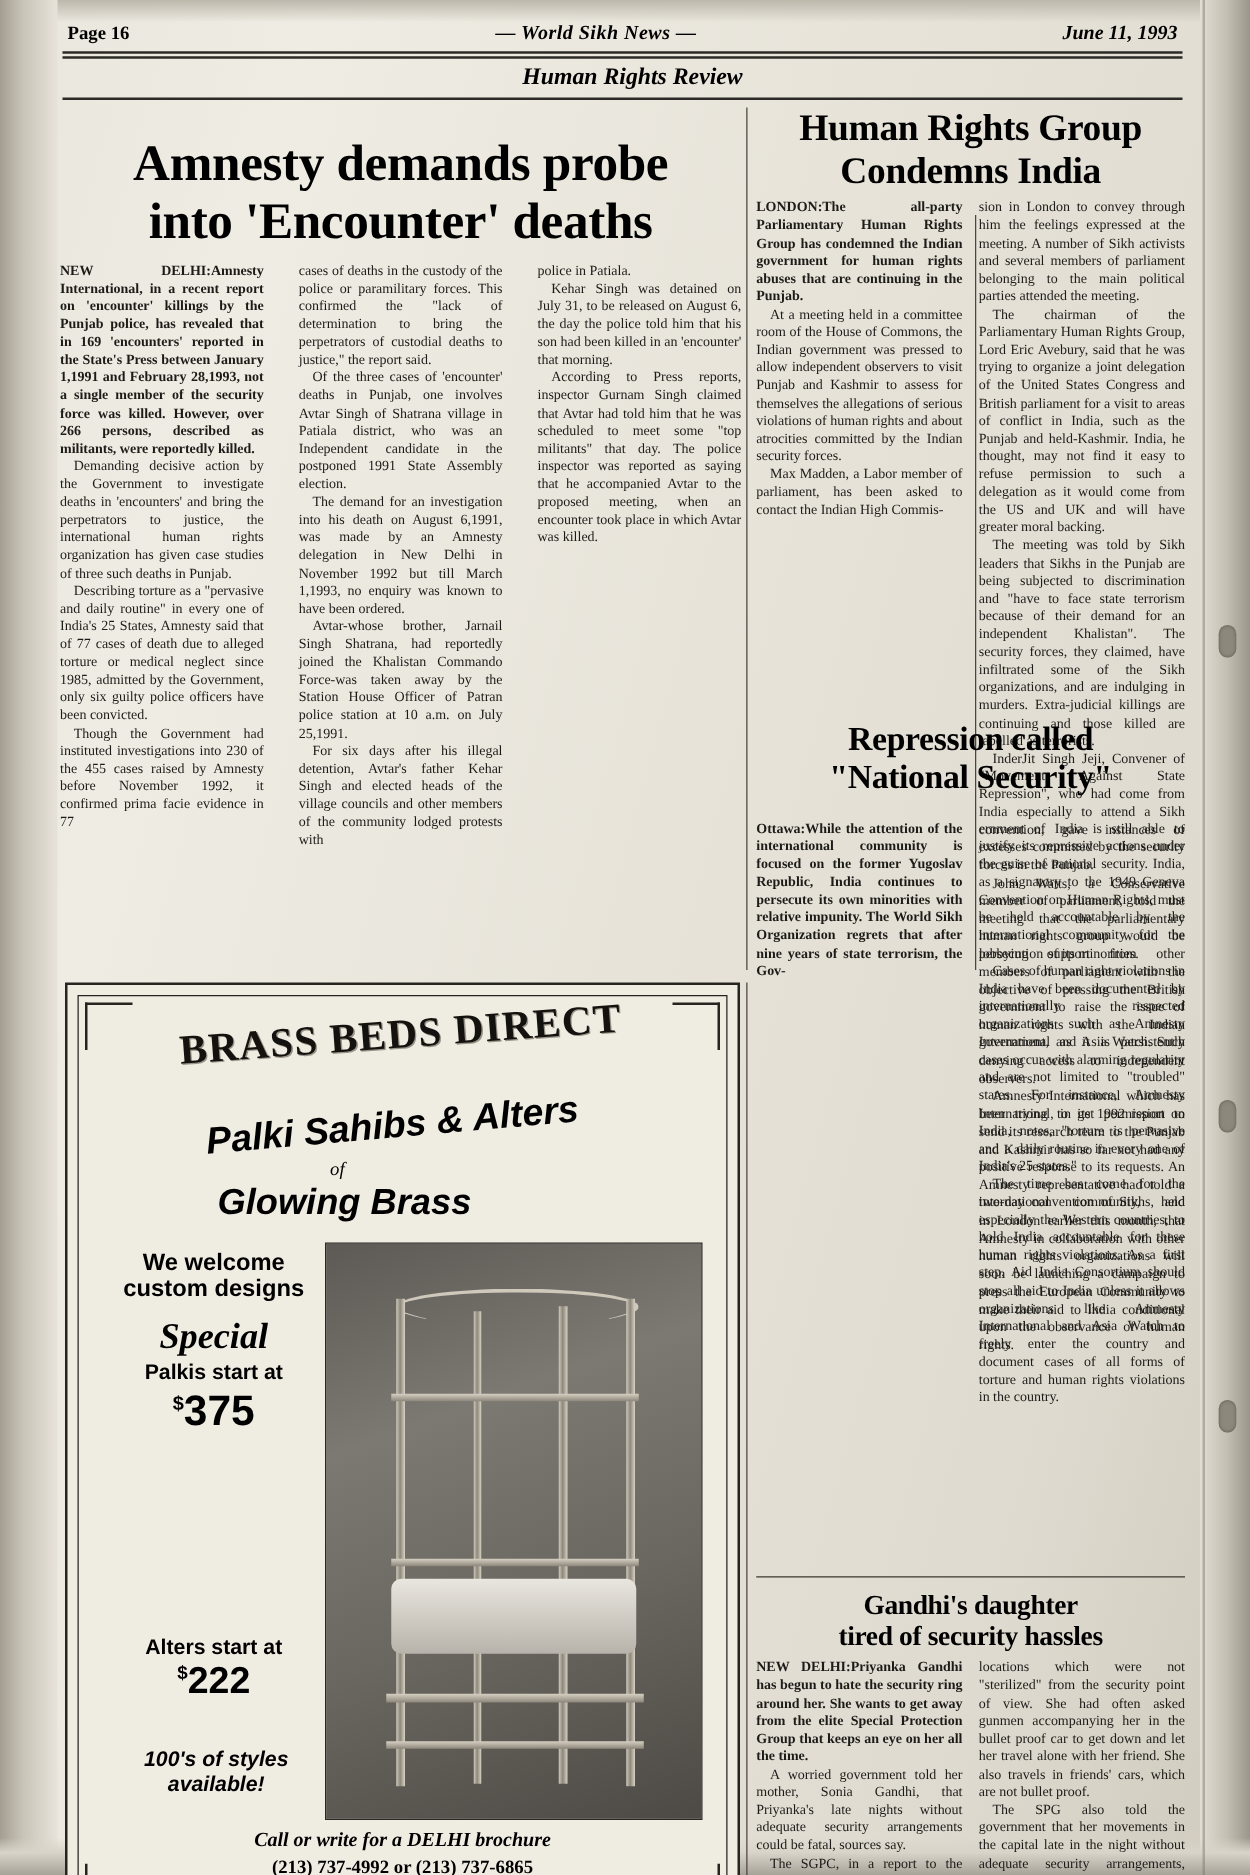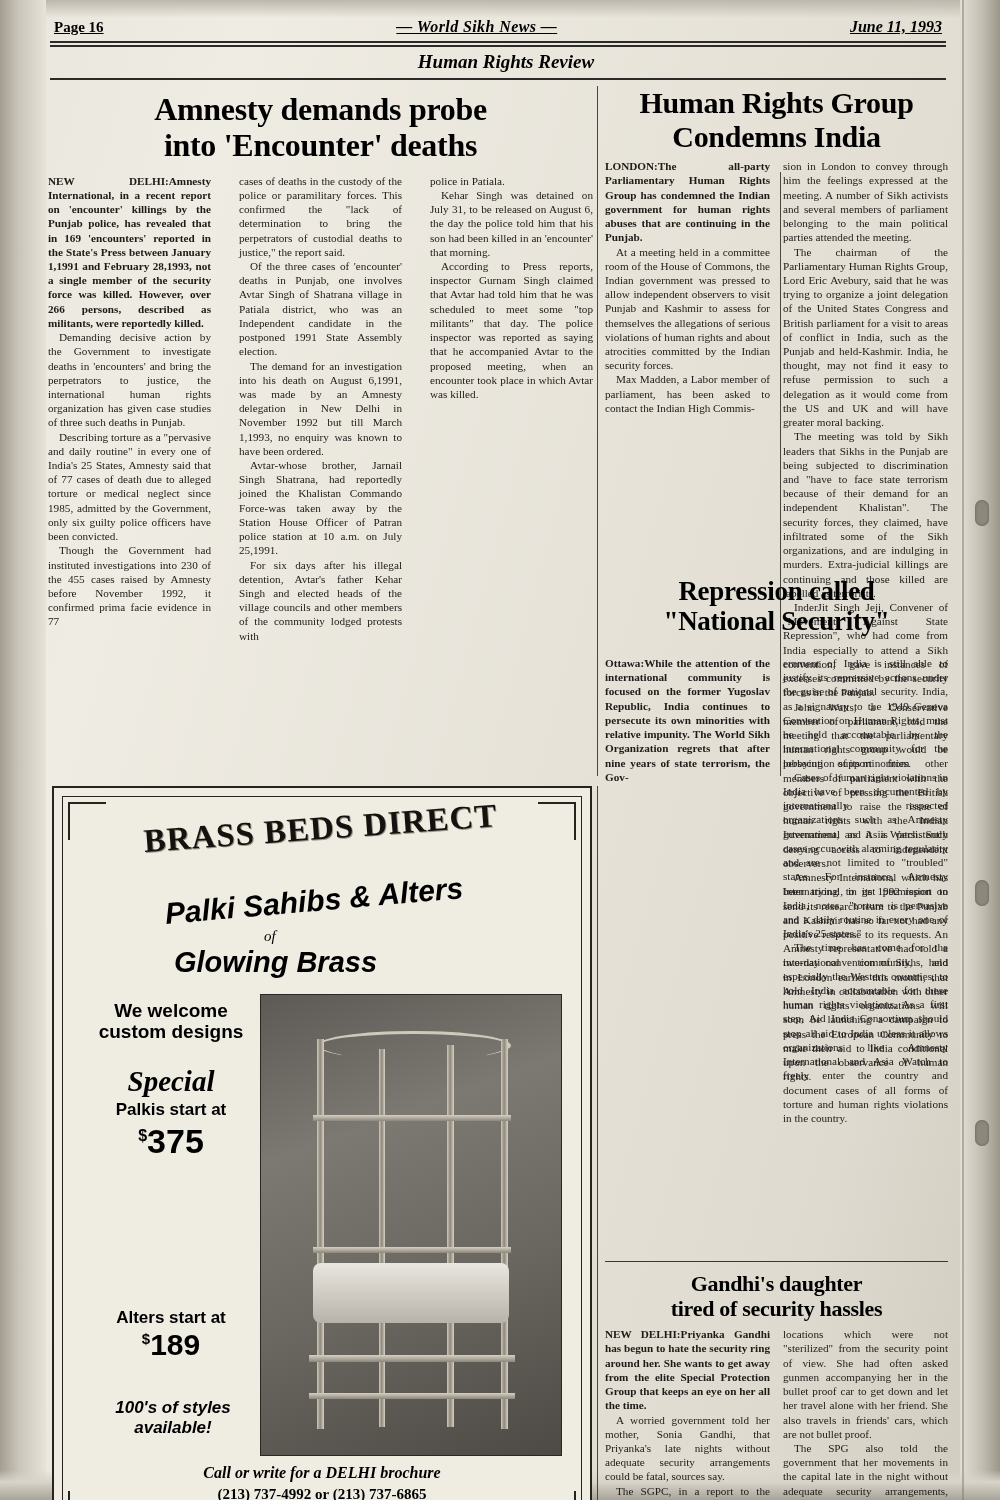--- a/index.html
+++ b/index.html
@@ -26,37 +26,37 @@
   .holes{position:absolute;right:3px;top:0;width:34px;height:1500px;}
   .hole{position:absolute;right:8px;width:14px;height:26px;border-radius:7px;
     background:#8d887c;box-shadow:inset 0 0 3px #5d5950;}
 
   .sheetline{position:absolute;top:0;width:2px;height:1500px;background:rgba(120,115,105,.45);}
 
   
   .content{position:absolute;left:48px;top:14px;width:900px;height:1470px;}
 
   .masthead{display:flex;align-items:baseline;justify-content:space-between;
-    padding:4px 6px 2px 6px;text-decoration:underline;}
+    padding:4px 6px 2px 6px;}
   .masthead .pg{font-size:15px;font-weight:bold;font-family:"Liberation Serif",serif;}
   .masthead .title{font-size:16px;font-style:italic;font-weight:bold;letter-spacing:.4px;}
   .masthead .date{font-size:16px;font-weight:bold;font-style:italic;}
 
   .rule{height:2px;background:#2c2a26;margin:3px 2px 0 2px;}
   .section-bar{border-top:2px solid #2c2a26;border-bottom:2px solid #2c2a26;
     text-align:center;padding:4px 0 5px 0;margin:2px 2px 0 2px;}
   .section-bar span{font-size:19px;font-style:italic;font-weight:bold;margin-left:16px;}
 
   .cols{position:relative;margin-top:6px;}
 
   .headline{
     text-align:center;font-weight:bold;line-height:1.12;
     font-family:"Liberation Serif",serif;letter-spacing:-.3px;
   }
-  .h-amnesty{font-size:32px;padding:6px 0 10px 0;}
+  .h-amnesty{font-size:41px;padding:6px 0 10px 0;margin-top:16px;}
   .h-hrg{font-size:30px;padding:0 0 6px 0;}
   .h-repression{font-size:27px;padding:10px 0 8px 0;}
   .h-gandhi{font-size:22px;padding:6px 0 6px 0;}
 
   .col{font-size:11.2px;line-height:1.27;text-align:justify;hyphens:auto;
     color:#1d1b18;font-family:"Liberation Serif",serif;}
   .col p{margin:0;text-indent:11px;}
   .col p.first{text-indent:0;}
   .lead{font-weight:bold;}
 
@@ -88,21 +88,21 @@
     text-shadow:1px 1px 0 #9b9488;}
   .ad-palki{position:absolute;left:40px;top:96px;width:440px;transform:rotate(-5deg);
     text-align:center;}
   .ad-palki .l1{font-size:30px;font-weight:bold;font-style:italic;font-family:"Liberation Sans",sans-serif;}
   .ad-of{position:absolute;left:210px;top:140px;font-size:15px;font-style:italic;}
   .ad-glow{position:absolute;left:120px;top:158px;font-size:29px;font-weight:bold;
     font-style:italic;font-family:"Liberation Sans",sans-serif;}
 
   .ad-left{position:absolute;left:34px;top:212px;width:166px;text-align:center;}
   .ad-welcome{font-size:19px;font-weight:bold;font-family:"Liberation Sans",sans-serif;line-height:1.12;}
-  .ad-special{font-size:29px;font-style:italic;font-weight:bold;margin-top:22px;
+  .ad-special{font-size:29px;font-style:italic;font-weight:bold;margin-top:10px;
     font-family:"Liberation Serif",serif;}
   .ad-palkis{font-size:17px;font-weight:bold;font-family:"Liberation Sans",sans-serif;margin-top:2px;text-align:center;}
   .ad-price{font-size:34px;font-weight:bold;font-family:"Liberation Sans",sans-serif;margin-top:2px;}
   .ad-price sup{font-size:16px;vertical-align:super;}
   .ad-alters{position:absolute;left:34px;top:520px;width:166px;text-align:center;}
   .ad-alters .a1{font-size:17px;font-weight:bold;font-family:"Liberation Sans",sans-serif;}
   .ad-alters .a2{font-size:30px;font-weight:bold;font-family:"Liberation Sans",sans-serif;}
   .ad-alters .a2 sup{font-size:15px;vertical-align:super;}
   .ad-styles{position:absolute;left:34px;top:610px;width:170px;text-align:center;
     font-size:17px;font-weight:bold;font-style:italic;font-family:"Liberation Sans",sans-serif;line-height:1.15;}
@@ -244,21 +244,21 @@
           <div class="ad-special">Special</div>
           <div class="ad-palkis">Palkis start at</div>
           <div class="ad-price">
             <sup>$</sup><span>375</span>
           </div>
         </div>
 
         <div class="ad-alters">
           <div class="a1">Alters start at</div>
           <div class="a2">
-            <sup>$</sup><span>189</span>
+            <sup>$</sup><span>222</span>
           </div>
         </div>
 
         <div class="ad-styles">
           <div>100's of styles</div>
           <div>available!</div>
         </div>
 
         <div class="ad-photo">
           <div class="canopy"></div>

